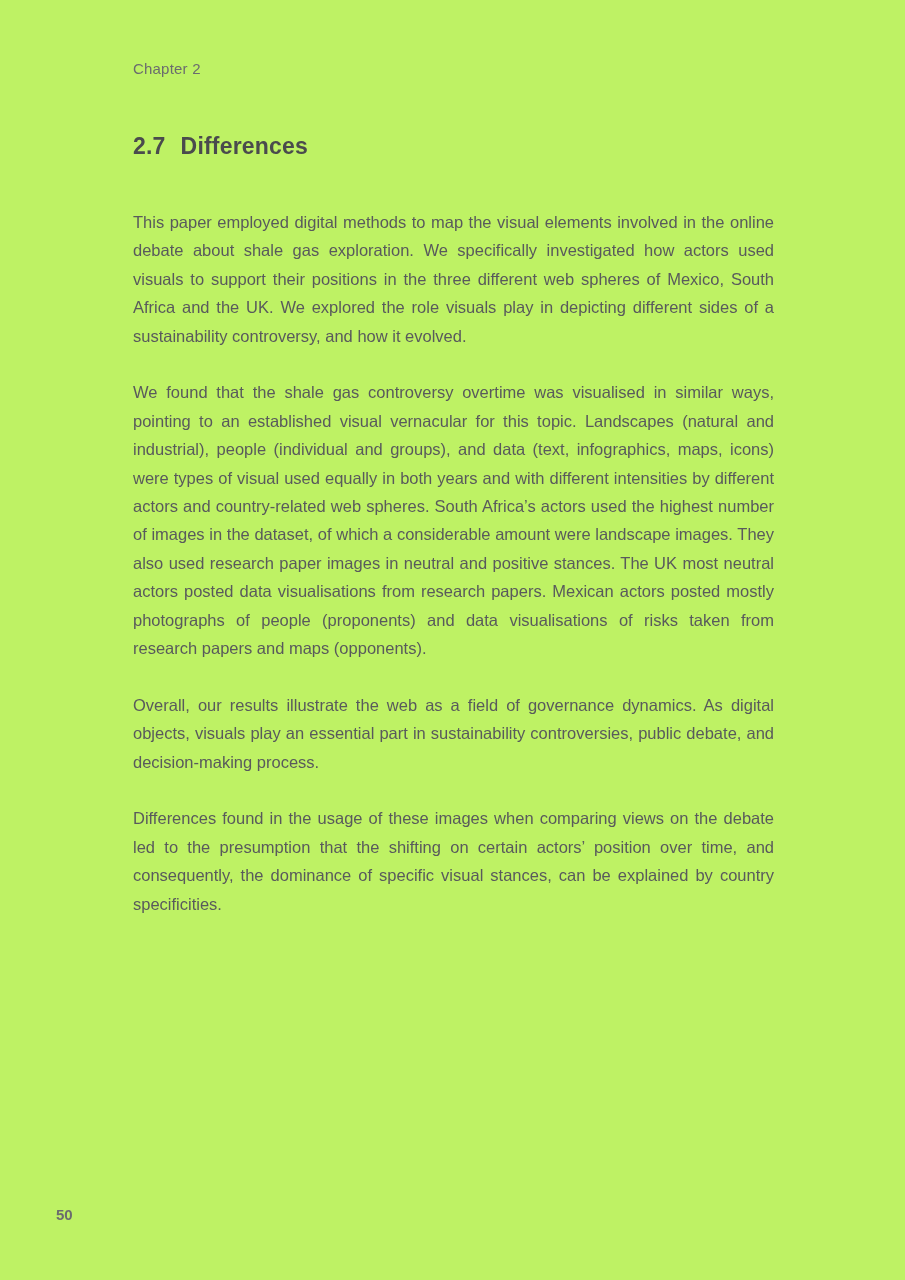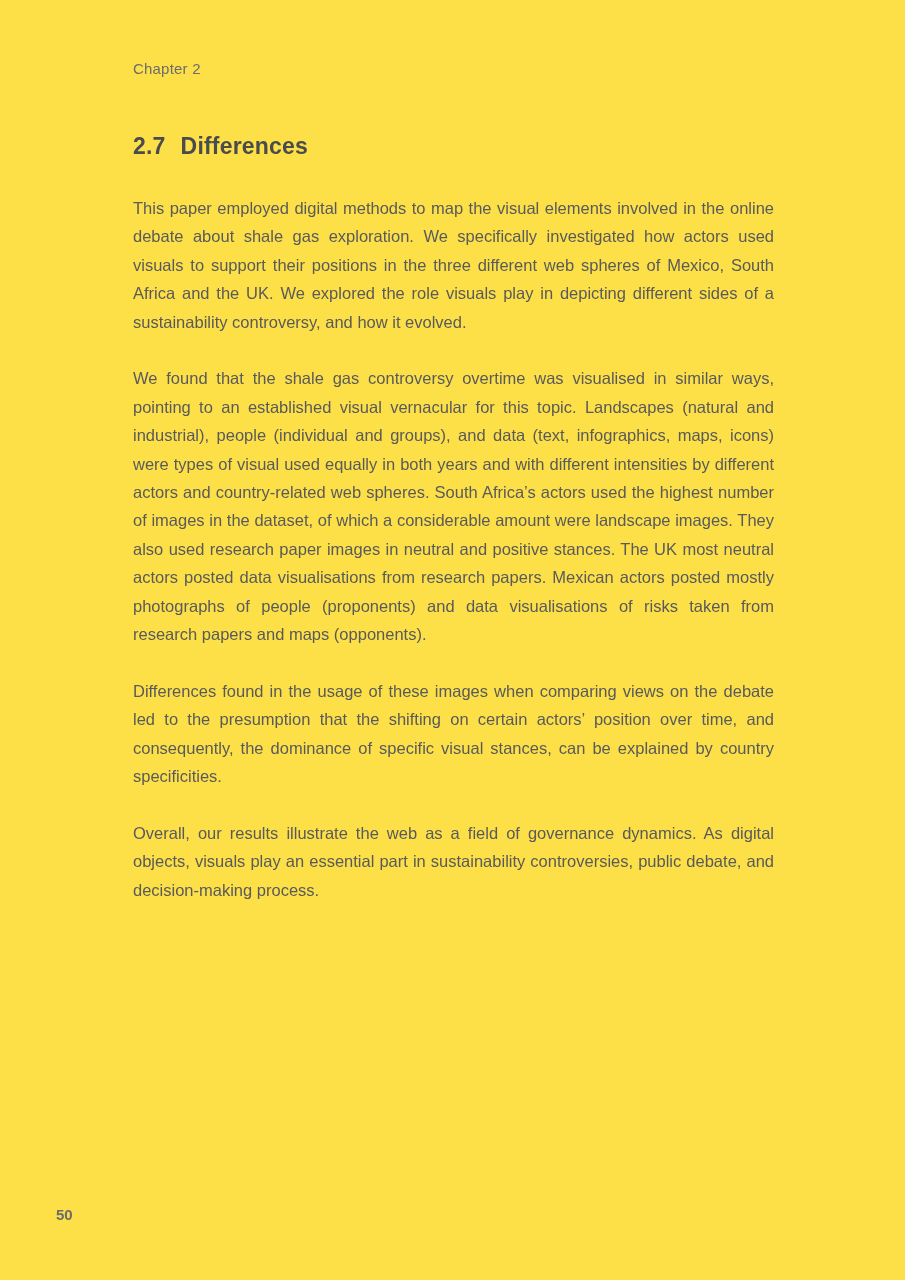--- a/index.html
+++ b/index.html
@@ -7,21 +7,21 @@
     width: 905px;
     height: 1280px;
     background: #ffffff;
     font-family: "Liberation Sans", "DejaVu Sans", sans-serif;
     overflow: hidden;
   }
   .page {
     position: relative;
     width: 905px;
     height: 1280px;
-    background: #fde047;
+    background: #bef264;
   }
   .running-header {
     position: absolute;
     left: 133px;
     top: 60px;
     font-size: 15px;
     color: #6b6c6e;
     letter-spacing: 0.2px;
   }
   .section-heading {
@@ -33,21 +33,21 @@
     color: #4a4b4d;
     letter-spacing: 0.2px;
   }
   .section-heading .section-number {
     margin-right: 15px;
     text-align: center;
   }
   .body-text {
     position: absolute;
     left: 133px;
-    top: 194px;
+    top: 208px;
     width: 641px;
     font-size: 16.5px;
     line-height: 28.4px;
     color: #595a5c;
     text-align: justify;
   }
   .body-text p {
     margin-bottom: 28.4px;
   }
   .body-text p:last-child {
@@ -69,19 +69,19 @@
 
   <div class="running-header">Chapter 2</div>
 
   <h1 class="section-heading">
     <span class="section-number">2.7</span><span>Differences</span>
   </h1>
 
   <div class="body-text">
     <p>This paper employed digital methods to map the visual elements involved in the online debate about shale gas exploration. We specifically investigated how actors used visuals to support their positions in the three different web spheres of Mexico, South Africa and the UK. We explored the role visuals play in depicting different sides of a sustainability controversy, and how it evolved.</p>
     <p>We found that the shale gas controversy overtime was visualised in similar ways, pointing to an established visual vernacular for this topic. Landscapes (natural and industrial), people (individual and groups), and data (text, infographics, maps, icons) were types of visual used equally in both years and with different intensities by different actors and country-related web spheres. South Africa’s actors used the highest number of images in the dataset, of which a considerable amount were landscape images. They also used research paper images in neutral and positive stances. The UK most neutral actors posted data visualisations from research papers. Mexican actors posted mostly photographs of people (proponents) and data visualisations of risks taken from research papers and maps (opponents).</p>
+    <p>Overall, our results illustrate the web as a field of governance dynamics. As digital objects, visuals play an essential part in sustainability controversies, public debate, and decision-making process.</p>
     <p>Differences found in the usage of these images when comparing views on the debate led to the presumption that the shifting on certain actors’ position over time, and consequently, the dominance of specific visual stances, can be explained by country specificities.</p>
-    <p>Overall, our results illustrate the web as a field of governance dynamics. As digital objects, visuals play an essential part in sustainability controversies, public debate, and decision-making process.</p>
   </div>
 
   <div class="page-number">50</div>
 
 </div>
 
 </body></html>

